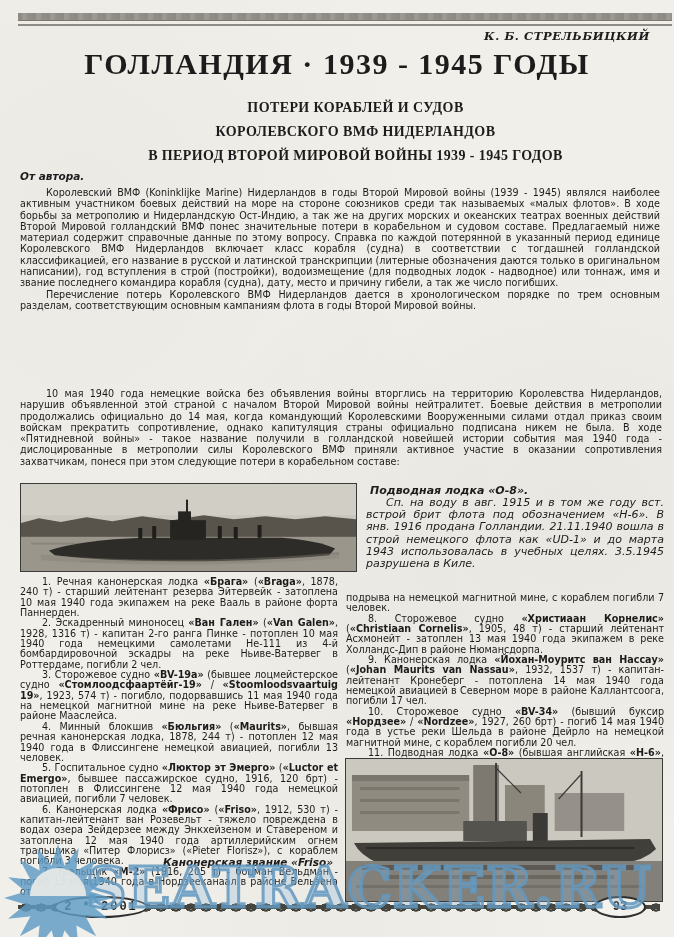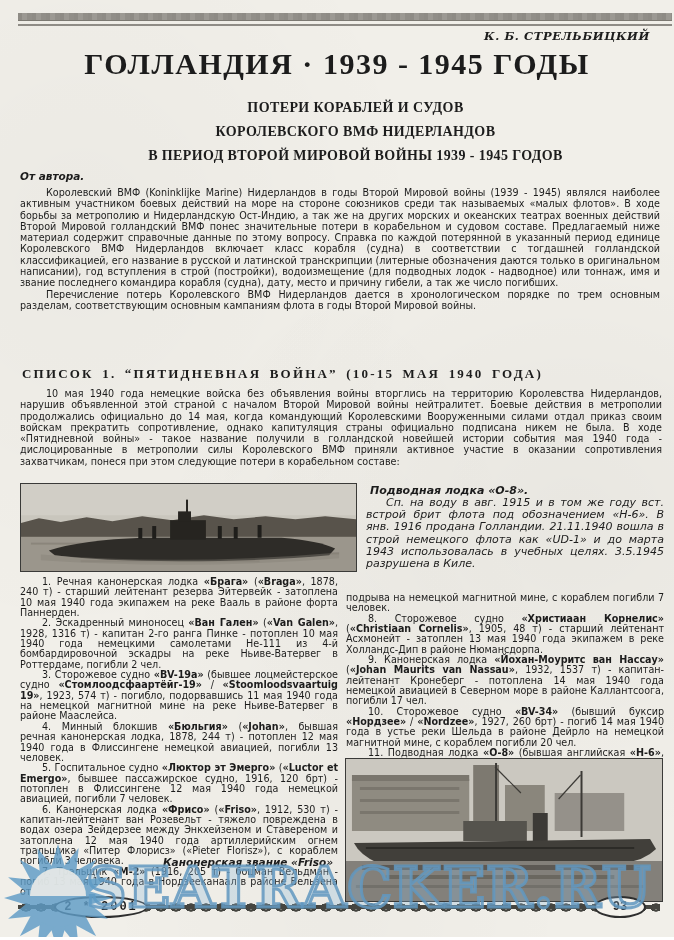--- a/index.html
+++ b/index.html
@@ -77,21 +77,20 @@
     <div>КОРОЛЕВСКОГО ВМФ НИДЕРЛАНДОВ</div>
     <div>В ПЕРИОД ВТОРОЙ МИРОВОЙ ВОЙНЫ 1939 - 1945 ГОДОВ</div>
   </div>
 
   <section class="foreword">
     <div class="fw-head">От автора.</div>
     <p>Королевский ВМФ (Koninklijke Marine) Нидерландов в годы Второй Мировой войны (1939 - 1945) являлся наиболее активным участником боевых действий на море на стороне союзников среди так называемых «малых флотов». В ходе борьбы за метрополию и Нидерландскую Ост-Индию, а так же на других морских и океанских театрах военных действий Второй Мировой голландский ВМФ понес значительные потери в корабельном и судовом составе. Предлагаемый ниже материал содержит справочные данные по этому вопросу. Справка по каждой потерянной в указанный период единице Королевского ВМФ Нидерландов включает класс корабля (судна) в соответствии с тогдашней голландской классификацией, его название в русской и латинской транскрипции (литерные обозначения даются только в оригинальном написании), год вступления в строй (постройки), водоизмещение (для подводных лодок - надводное) или тоннаж, имя и звание последнего командира корабля (судна), дату, место и причину гибели, а так же число погибших.</p>
     <p>Перечисление потерь Королевского ВМФ Нидерландов дается в хронологическом порядке по трем основным разделам, соответствующим основным кампаниям флота в годы Второй Мировой войны.</p>
   </section>
 
-  <h2 class="section-head">СПИСОК 1.  “ПЯТИДНЕВНАЯ  ВОЙНА”  (10-15 МАЯ 1940 ГОДА)</h2>
   <p class="section-intro">10 мая 1940 года немецкие войска без объявления войны вторглись на территорию Королевства Нидерландов, нарушив объявленной этой страной с началом Второй Мировой войны нейтралитет. Боевые действия в метрополии продолжались официально до 14 мая, когда командующий Королевскими Вооруженными силами отдал приказ своим войскам прекратить сопротивление, однако капитуляция страны официально подписана никем не была. В ходе «Пятидневной войны» - такое название получили в голландской новейшей истории события мая 1940 года - дислоцированные в метрополии силы Королевского ВМФ приняли активное участие в оказании сопротивления захватчикам, понеся при этом следующие потери в корабельном составе:</p>
 
   <figure class="photo photo1">
     <svg viewBox="0 0 337 89" preserveAspectRatio="none">
       <rect width="337" height="89" fill="#c9c6bd"></rect>
       <rect width="337" height="32" fill="#d1cec6"></rect>
       <path d="M0,40 L18,35 40,39 66,34 92,38 122,33 152,37 184,32 214,36 246,33 276,36 306,33 337,36 337,56 0,56 Z" fill="#58534b"></path>
       <rect y="54" width="337" height="35" fill="#9b968c"></rect>
       <rect y="60" x="10" width="90" height="2" fill="#8a857b"></rect>
       <rect y="70" x="200" width="120" height="2" fill="#8a857b"></rect>
@@ -111,21 +110,21 @@
 
   <div class="caption1">
     <div class="cap-title">Подводная лодка «О-8».</div>
     <div class="cap-body">Сп. на воду в авг. 1915 и в том же году вст. встрой брит флота под обозначением «Н-6». В янв. 1916 продана Голландии. 21.11.1940 вошла в строй немецкого флота как «UD-1» и до марта 1943 использовалась в учебных целях. 3.5.1945 разрушена в Киле.</div>
   </div>
 
   <div class="col col-left">
     <p><span>1. Речная канонерская лодка </span><b>«Брага»</b><span> (</span><b>«Braga»</b><span>, 1878, 240 т) - старший лейтенант резерва Эйтервейк - затоплена 10 мая 1940 года экипажем на реке Вааль в районе форта Паннерден.</span></p>
     <p><span>2. Эскадренный миноносец </span><b>«Ван Гален»</b><span> (</span><b>«Van Galen»</b><span>, 1928, 1316 т) - капитан 2-го ранга Пинке - потоплен 10 мая 1940 года немецкими самолетами Не-111 из 4-й бомбардировочной эскадры на реке Ньиве-Ватервег в Роттердаме, погибли 2 чел.</span></p>
     <p><span>3. Сторожевое судно </span><b>«BV-19а»</b><span> (бывшее лоцмейстерское судно </span><b>«Стомлоодсфаартёйг-19»</b><span> / </span><b>«Stoomloodsvaartuig 19»</b><span>, 1923, 574 т) - погибло, подорвавшись 11 мая 1940 года на немецкой магнитной мине на реке Ньиве-Ватервег в районе Мааслейса.</span></p>
-    <p><span>4. Минный блокшив </span><b>«Бюльгия»</b><span> (</span><b>«Johan»</b><span>, бывшая речная канонерская лодка, 1878, 244 т) - потоплен 12 мая 1940 года в Флиссингене немецкой авиацией, погибли 13 человек.</span></p>
+    <p><span>4. Минный блокшив </span><b>«Бюльгия»</b><span> (</span><b>«Maurits»</b><span>, бывшая речная канонерская лодка, 1878, 244 т) - потоплен 12 мая 1940 года в Флиссингене немецкой авиацией, погибли 13 человек.</span></p>
     <p><span>5. Госпитальное судно </span><b>«Люктор эт Эмерго»</b><span> (</span><b>«Luctor et Emergo»</b><span>, бывшее пассажирское судно, 1916, 120 брт) - потоплен в Флиссингене 12 мая 1940 года немецкой авиацией, погибли 7 человек.</span></p>
     <p><span>6. Канонерская лодка </span><b>«Фрисо»</b><span> (</span><b>«Friso»</b><span>, 1912, 530 т) - капитан-лейтенант ван Розевельт - тяжело повреждена в водах озера Зейдерзее между Энкхейзеном и Ставереном и затоплена 12 мая 1940 года артиллерийским огнем тральщика «Питер Флорисз» («Pieter Florisz»), с кораблем погибли 3 человека.</span></p>
     <p><span>7. Тральщик </span><b>«М-2»</b><span> (1916, 205 т) - боцман Вельдман - погиб 13 мая 1940 года в Нордзееканаал в районе Вельзена от</span></p>
   </div>
 
   <div class="col col-right">
     <p class="no-indent"><span>подрыва на немецкой магнитной мине, с кораблем погибли 7 человек.</span></p>
     <p><span>8. Сторожевое судно </span><b>«Христиаан Корнелис»</b><span> (</span><b>«Christiaan Cornelis»</b><span>, 1905, 48 т) - старший лейтенант Асхмонейт - затоплен 13 мая 1940 года экипажем в реке Холландс-Дип в районе Нюмансдорпа.</span></p>
     <p><span>9. Канонерская лодка </span><b>«Йохан-Моуритс ван Нассау»</b><span> (</span><b>«Johan Maurits van Nassau»</b><span>, 1932, 1537 т) - капитан-лейтенант Кронеберг - потоплена 14 мая 1940 года немецкой авиацией в Северном море в районе Каллантсоога, погибли 17 чел.</span></p>
     <p><span>10. Сторожевое судно </span><b>«BV-34»</b><span> (бывший буксир </span><b>«Нордзее»</b><span> / </span><b>«Nordzee»</b><span>, 1927, 260 брт) - погиб 14 мая 1940 года в устье реки Шельда в районе Дейрло на немецкой магнитной мине, с кораблем погибли 20 чел.</span></p>

